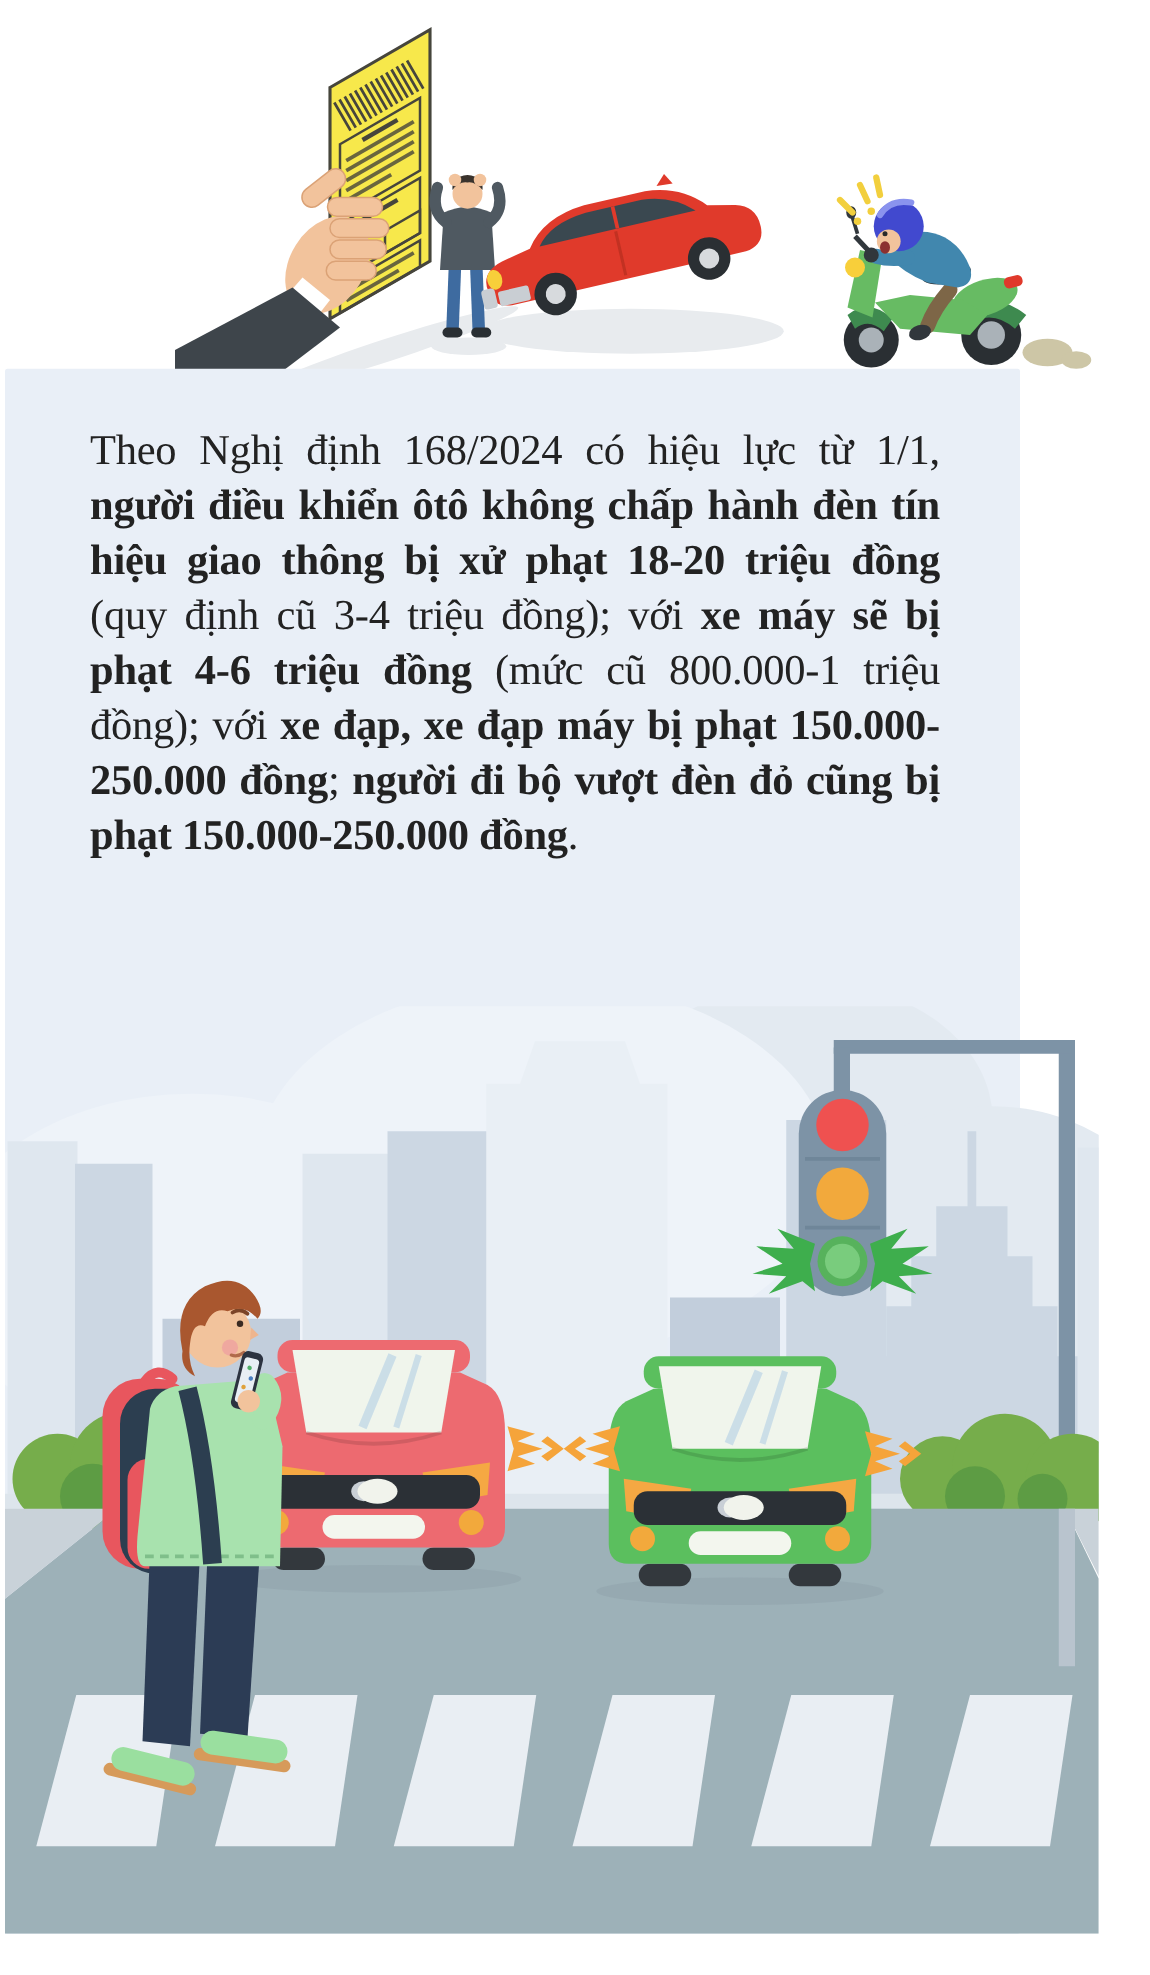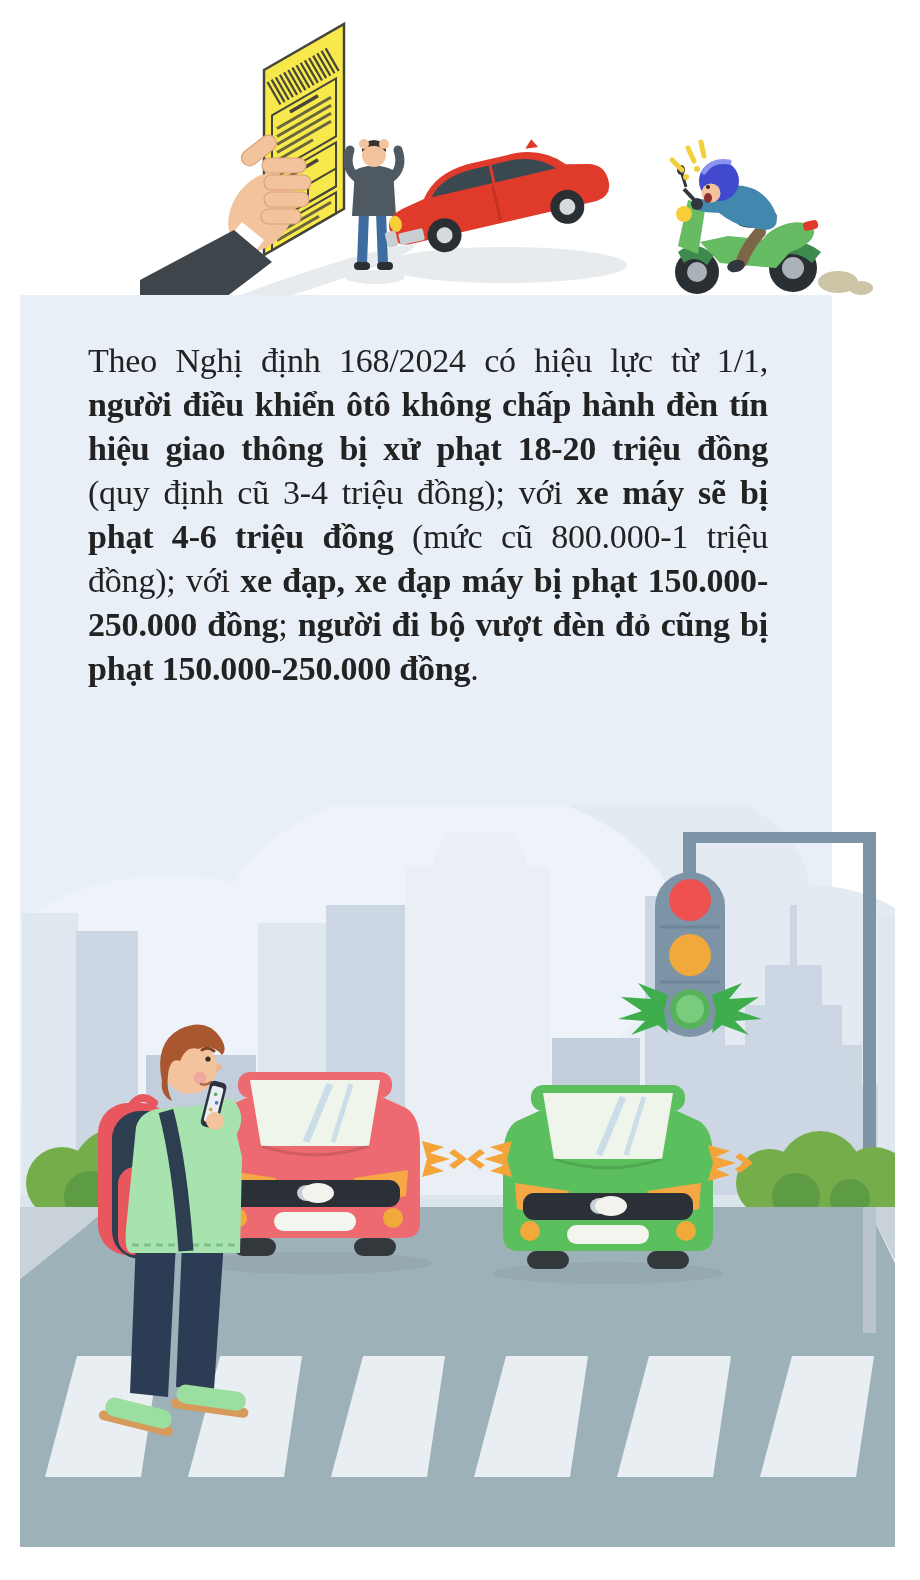--- a/index.html
+++ b/index.html
@@ -1,19 +1,19 @@
 <!DOCTYPE html>
 <html style="--panel-bg: #e9eff7; --text: #222222; --ticket-yellow: #f7e84b; --ticket-line: #46453c; --skin: #f2c39c; --skin-shadow: #dba276; --sleeve: #3e454b; --cuff: #ffffff; --ground-shadow: #e8ebee; --jacket: #4f5961; --jeans: #3e6ba0; --hair-dark: #3a332d; --car-red: #e03a2b; --window-dark: #3a4850; --tire: #2a2f33; --rim: #d7dadd; --headlight: #f8cf3a; --bumper: #c9ced3; --scooter-green: #67bb63; --scooter-dark: #3e8a4f; --helmet: #4149cf; --helmet-hi: #8a93ee; --rider-jacket: #4187ae; --pants: #7d6647; --glove: #31373c; --mouth: #8c3030; --alert-yellow: #f2cf3d; --dust: #cdc6a6; --tail-red: #e0392b; --cloud-light: #eef3f9; --cloud-mid: #e3eaf1; --bld-light: #dfe7ef; --bld-mid: #ccd7e3; --bld-dark: #c2cedc; --bld-pale: #e9eff5; --housing: #7d93a6; --housing-line: #6f8699; --light-red: #ef5150; --light-amber: #f2a93c; --light-green: #57b25c; --light-green-in: #79cc7d; --burst: #3eae4d; --pole: #7d93a6; --pole-light: #b9c4ce; --sidewalk: #c9d2d9; --sidewalk-strip: #dde5ec; --road: #9db1b8; --stripe: #e9eef3; --car-shadow: #8fa2ab; --bush: #76ad4b; --bush-dark: #5d9c44; --car-pink: #ed6a70; --car-green: #5bbf5e; --windshield: #f0f5ec; --streak: #c3d9e7; --grille: #2b3036; --plate: #f3f6ee; --honk: #f5a43a; --lamp-orange: #f5a843; --dot-orange: #f2a93c; --wheel: #33383d; --sweater: #a8e2ae; --sweater-line: #7fbf8a; --ped-hair: #a9572f; --ped-jeans: #2c3c55; --pack-red: #e8565e; --pack-navy: #2c3e50; --shoe: #9adf9f; --sole: #d69a5a; --phone: #2c3340; --phone-screen: #e8eef4; --cheek: #efa3a0;"><head>
 <meta charset="utf-8">
 <style>
   html,body{margin:0;padding:0;background:#fff;}
   .page{position:relative;width:920px;height:1580px;background:#fff;overflow:hidden;
         font-family:"Liberation Serif","DejaVu Serif",serif;}
   .top-art{position:absolute;left:0;top:0;width:920px;height:300px;}
-  .panel{position:absolute;left:20px;top:295px;width:812px;height:1252px;
+  .panel{position:absolute;left:4px;top:295px;width:812px;height:1252px;
          background:var(--panel-bg,#e9eff7);border-radius:2px;}
   .article{position:absolute;left:68px;right:64px;top:44px;
            font-size:34px;line-height:44px;color:var(--text,#222);
            text-align:justify;letter-spacing:-0.2px;}
   .article b{font-weight:700;color:var(--text,#222);}
   .street-art{position:absolute;left:0;bottom:0;width:875px;height:742px;}
   svg *{vector-effect:non-scaling-stroke;}
 </style>
 </head>
 <body>

